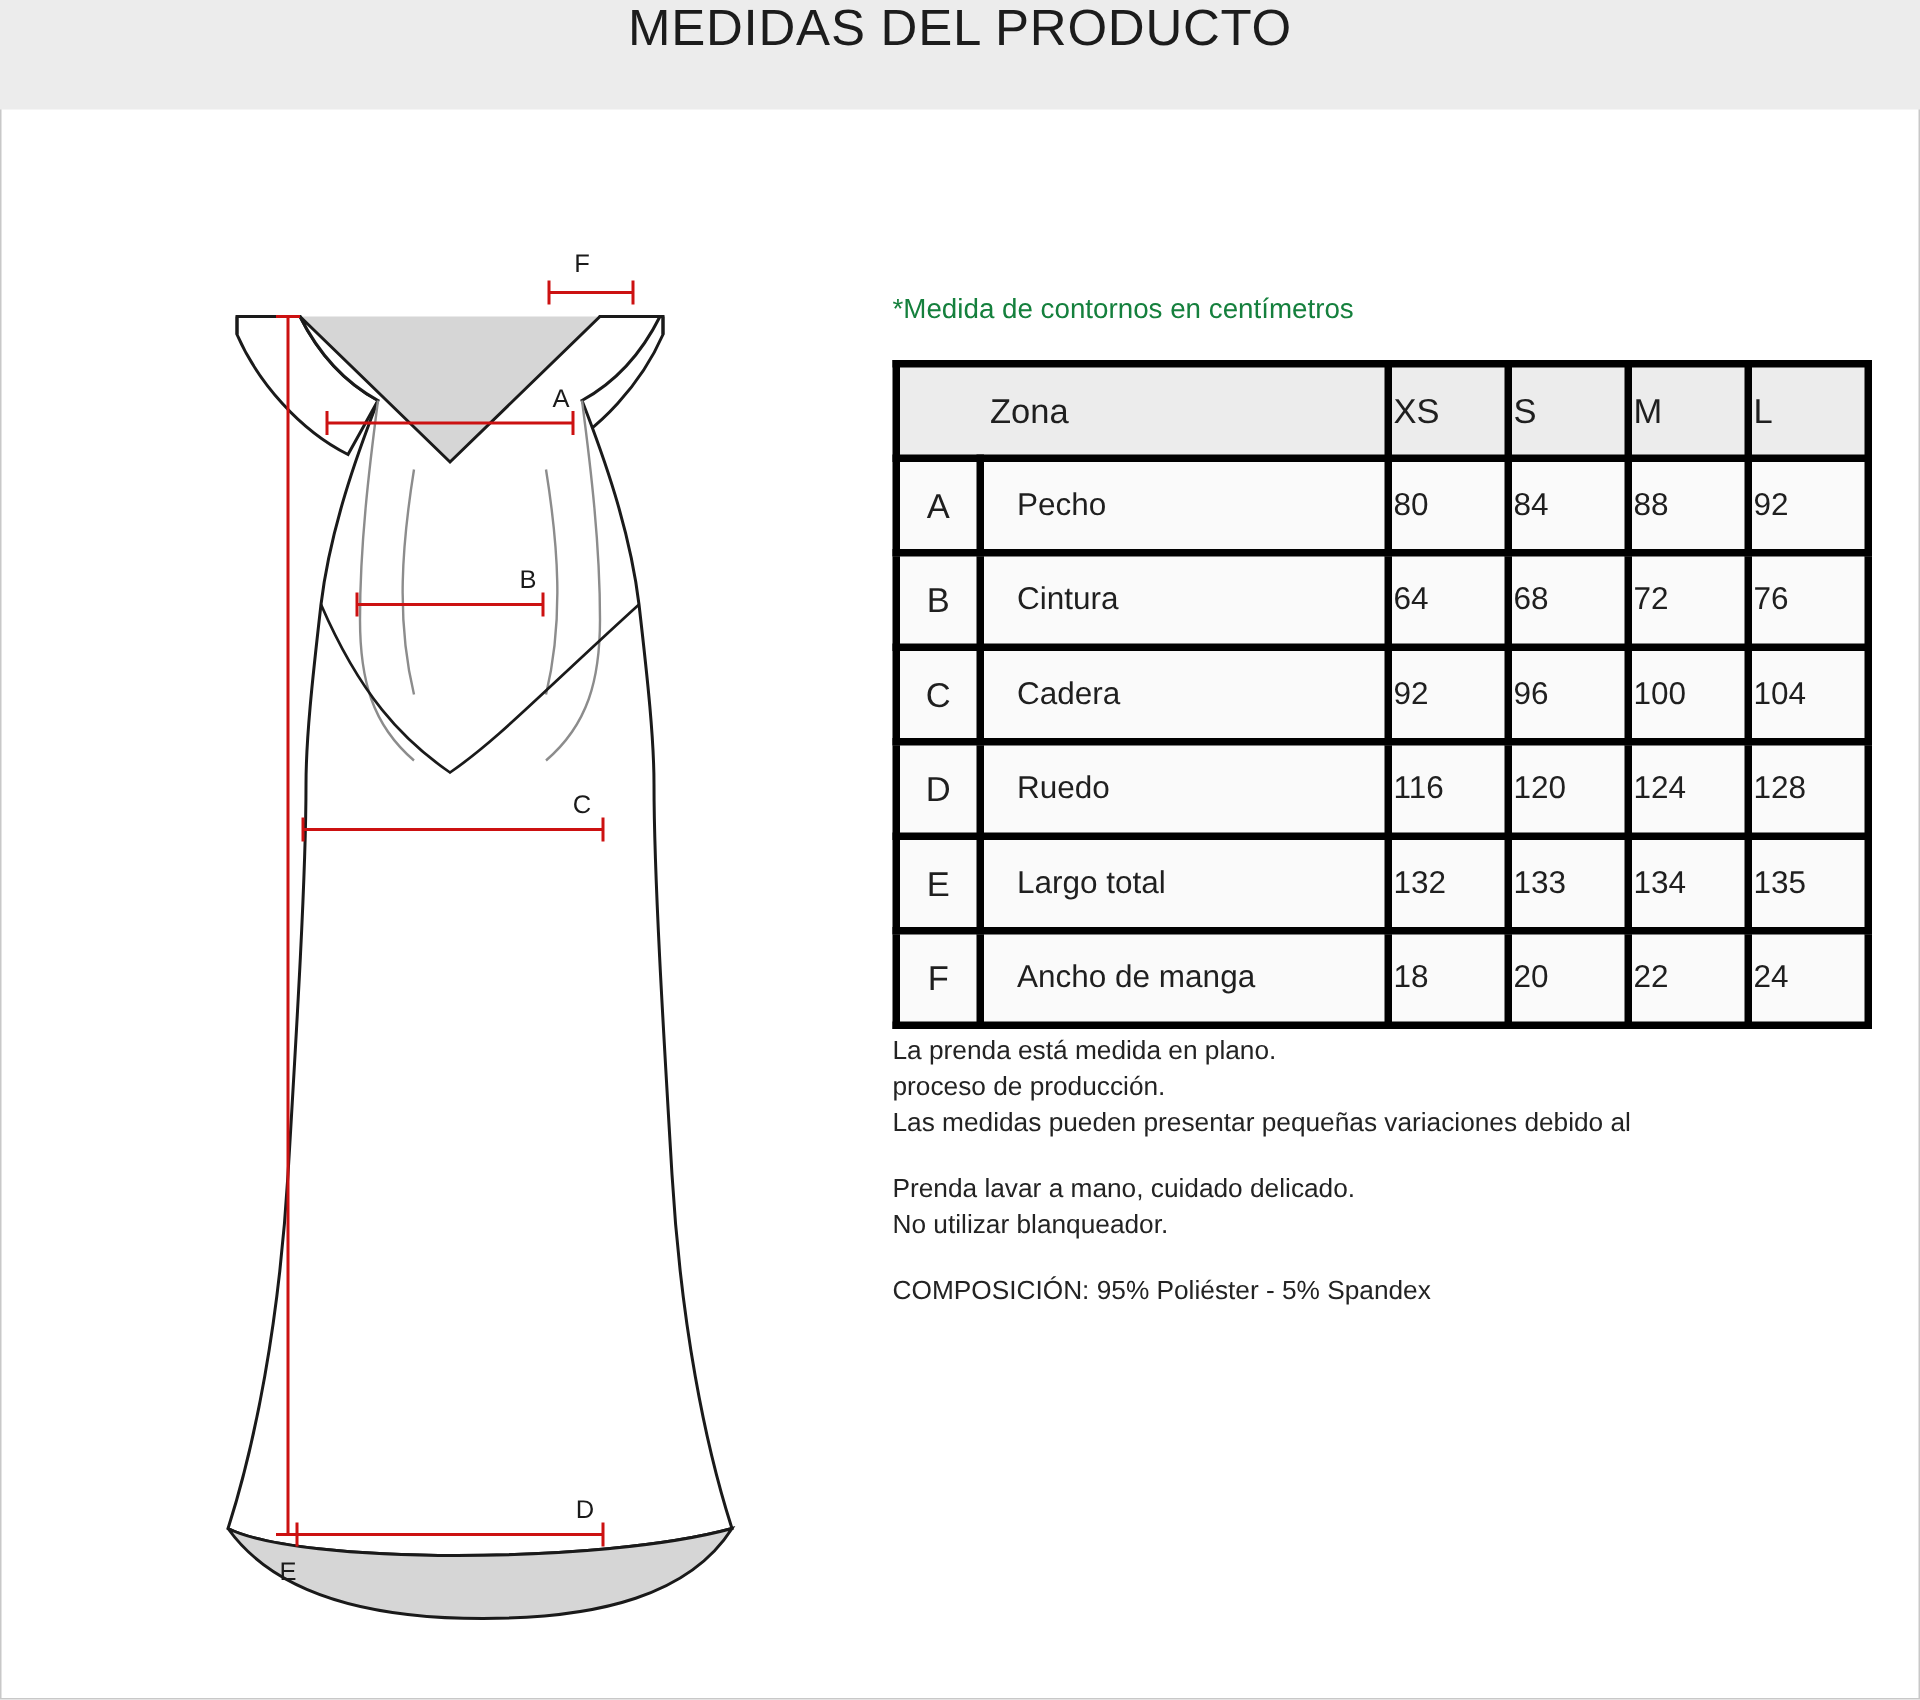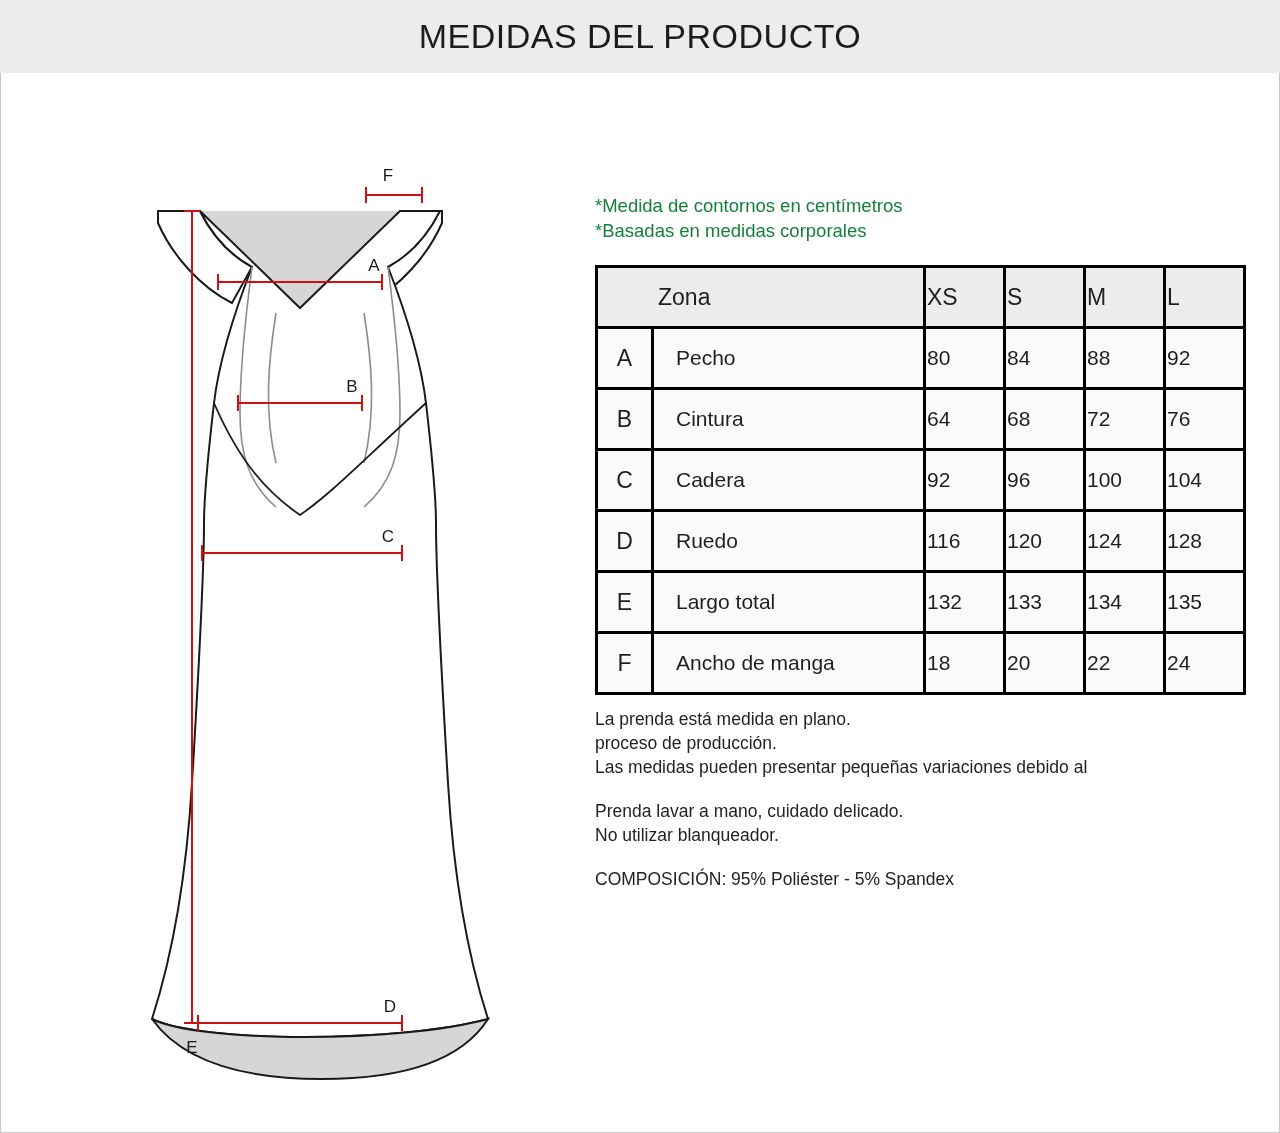--- a/index.html
+++ b/index.html
@@ -33,21 +33,21 @@
     pointer-events: none;
   }
   .header {
     position: absolute;
     left: 0;
     top: 0;
     width: 1280px;
     height: 73px;
     background: #ececec;
     display: flex;
-    align-items: center;
+    align-items: flex-start;
     justify-content: center;
     box-sizing: border-box;
   }
   .header-title {
     font-size: 34px;
     letter-spacing: 0.5px;
     color: #1c1c1c;
     font-weight: 400;
     font-family: "Liberation Sans", sans-serif;
   }
@@ -79,21 +79,21 @@
     color: #15803d;
     margin-bottom: 22px;
   }
   table.size-table {
     border-collapse: collapse;
     width: 648px;
     table-layout: fixed;
   }
   table.size-table th,
   table.size-table td {
-    border: 3px solid #000000;
+    border: 5px solid #000000;
     font-weight: 400;
     color: #1f1f1f;
   }
   table.size-table thead th {
     background: #ececec;
     height: 56px;
     font-size: 23px;
     text-align: left;
   }
   table.size-table thead th.zona-head {
@@ -113,21 +113,21 @@
   }
   table.size-table tbody td.zone {
     text-align: left;
     padding-left: 22px;
     font-size: 21px;
   }
   col.c-code { width: 56px; }
   col.c-zone { width: 272px; }
   col.c-size { width: 80px; }
   .notes-bottom {
-    margin-top: 12px;
+    margin-top: 2px;
     font-size: 17.5px;
     line-height: 24px;
     color: #232323;
   }
   .notes-bottom p {
     margin: 0 0 0 0;
   }
   .notes-bottom p.gap {
     margin-top: 20px;
   }
@@ -227,21 +227,20 @@
           <line x1="84" y1="860" x2="100" y2="860" stroke="#cc1111" stroke-width="2"></line>
           <text class="label-letter" x="92" y="890" text-anchor="middle">E</text>
         </g>
       </svg>
     </div>
 
     <div class="right-col">
 
       <div class="notes-top">
         <div>*Medida de contornos en centímetros</div>
-        <div>*Basadas en medidas corporales</div>
       </div>
 
       <table class="size-table">
         <colgroup>
           <col class="c-code">
             <col class="c-zone">
             <col class="c-size">
             <col class="c-size">
             <col class="c-size">
             <col class="c-size">

